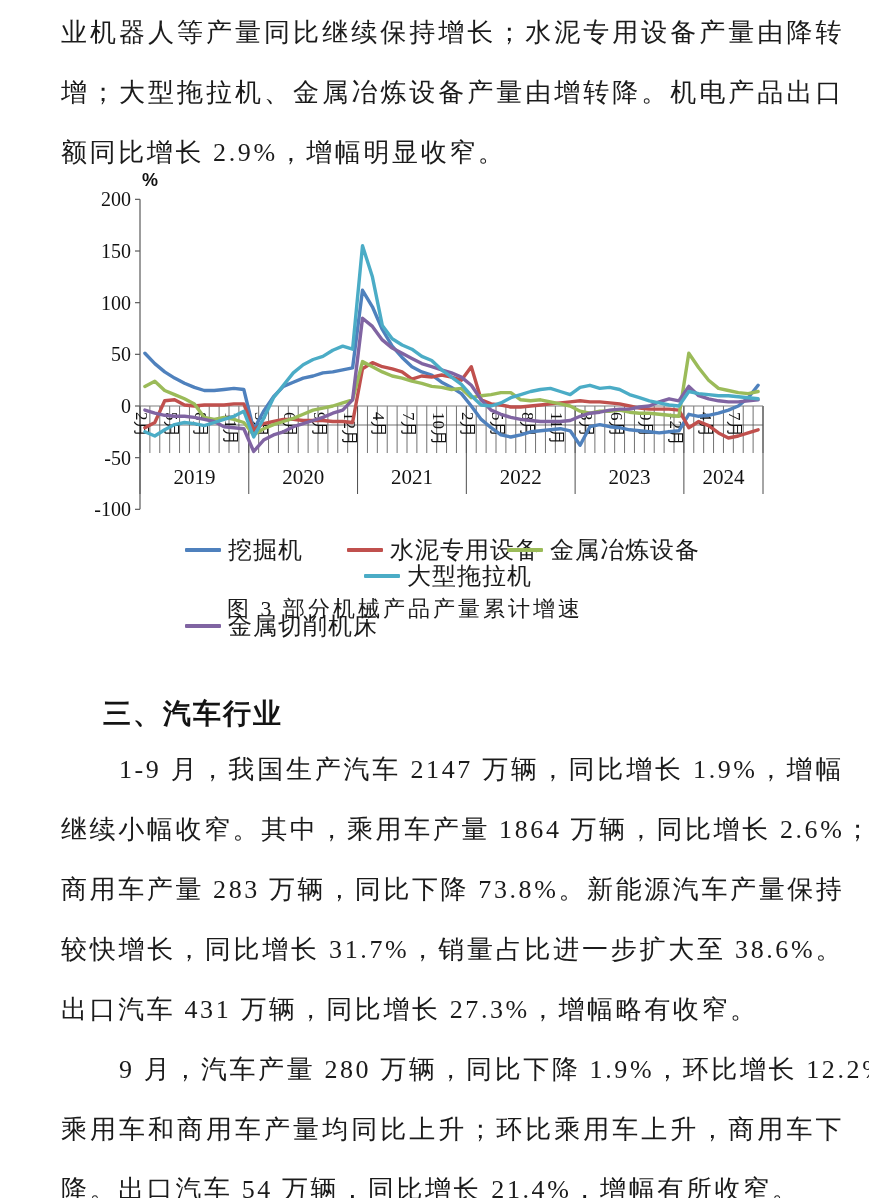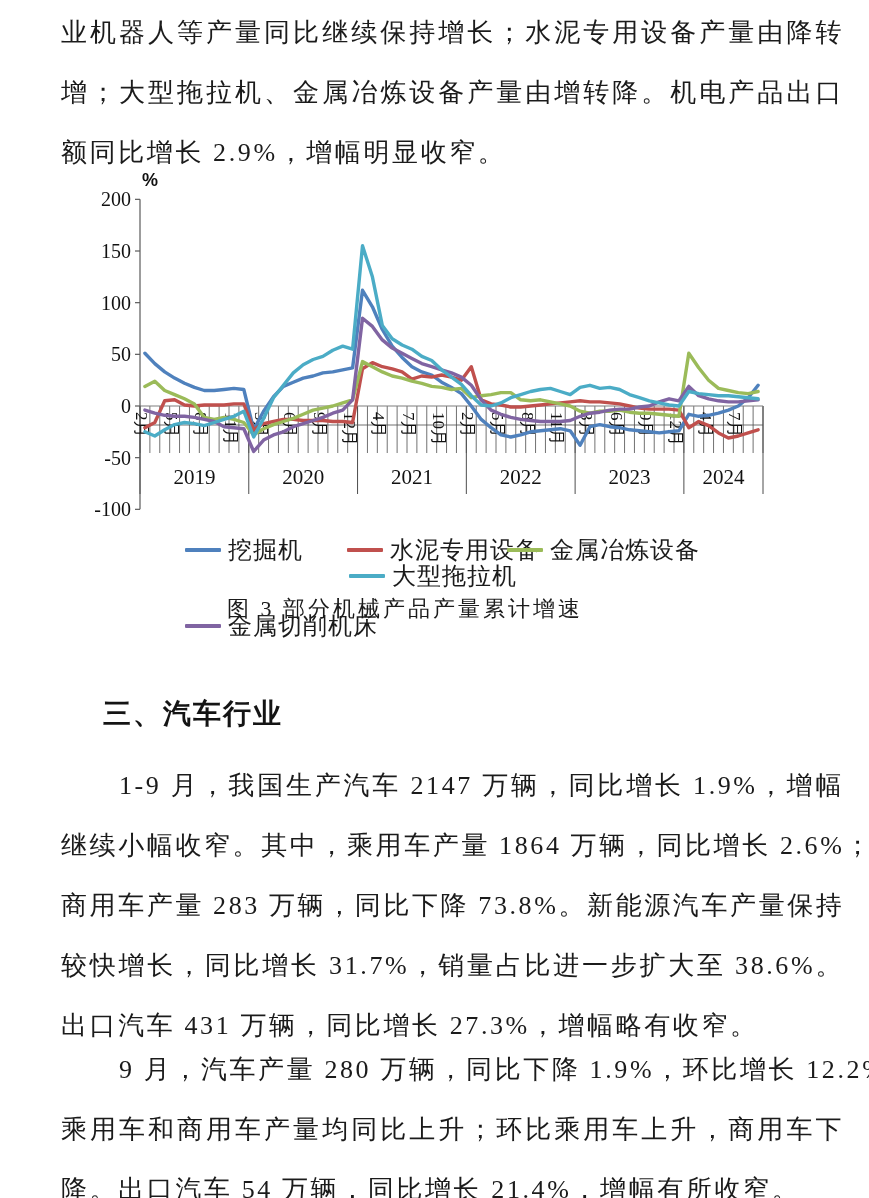--- a/index.html
+++ b/index.html
@@ -165,28 +165,28 @@
         <polyline points="59.9,238.1 69.8,241.2 79.7,243.3 89.6,244.3 99.5,244.3 109.4,245.4 119.3,247.4 129.2,249.5 139.1,254.7 148.9,255.7 158.8,256.7 168.7,279.5 178.6,268.1 188.5,262.9 198.4,259.8 208.3,254.7 218.2,251.6 228.1,248.5 237.9,245.4 247.8,241.2 257.7,238.1 267.6,227.8 277.5,146.2 287.4,154.4 297.3,167.9 307.2,176.1 317.1,181.3 326.9,186.5 336.8,191.6 346.7,194.7 356.6,197.8 366.5,200.9 376.4,205.1 386.3,213.3 396.2,227.8 406.1,238.1 415.9,242.3 425.8,245.4 435.7,247.4 445.6,248.5 455.5,249.5 465.4,249.5 475.3,249.5 485.2,248.5 495.1,244.3 504.9,241.2 514.8,240.2 524.7,238.1 534.6,237.1 544.5,237.1 554.4,235.0 564.3,234.0 574.2,229.9 584.1,226.8 593.9,228.8 603.8,214.4 613.7,223.7 623.6,226.8 633.5,228.8 643.4,229.9 653.3,229.9 663.2,228.8 673.1,227.8" fill="none" stroke="#8064A2" stroke-width="3.4" stroke-linejoin="round" stroke-linecap="round"></polyline>
         <polyline points="59.9,259.8 69.8,264.0 79.7,257.8 89.6,252.6 99.5,250.5 109.4,251.6 119.3,253.6 129.2,250.5 139.1,247.4 148.9,244.3 158.8,239.2 168.7,265.0 178.6,246.4 188.5,225.7 198.4,213.3 208.3,200.9 218.2,192.7 228.1,187.5 237.9,184.4 247.8,178.2 257.7,174.1 267.6,177.2 277.5,73.8 287.4,104.8 297.3,153.4 307.2,166.8 317.1,173.0 326.9,177.2 336.8,184.4 346.7,188.5 356.6,197.8 366.5,205.1 376.4,212.3 386.3,223.7 396.2,233.0 406.1,234.0 415.9,230.9 425.8,225.7 435.7,222.6 445.6,219.5 455.5,217.5 465.4,216.4 475.3,219.5 485.2,222.6 495.1,215.4 504.9,213.3 514.8,216.4 524.7,215.4 534.6,217.5 544.5,222.6 554.4,225.7 564.3,228.8 574.2,230.9 584.1,233.0 593.9,234.0 603.8,219.5 613.7,221.6 623.6,222.6 633.5,223.7 643.4,223.7 653.3,224.7 663.2,225.7 673.1,226.8" fill="none" stroke="#4BACC6" stroke-width="3.4" stroke-linejoin="round" stroke-linecap="round"></polyline>
       </svg>
   </div>
 
   <div id="legend">
       <div class="lg-item" style="left: 185px; top: 534px;"><span class="lg-line" style="background: rgb(79, 129, 189);"></span><span class="lg-label">挖掘机</span></div>
       <div class="lg-item" style="left: 347px; top: 534px;"><span class="lg-line" style="background: rgb(192, 80, 77);"></span><span class="lg-label">水泥专用设备</span></div>
       <div class="lg-item" style="left: 507px; top: 534px;"><span class="lg-line" style="background: rgb(155, 187, 89);"></span><span class="lg-label">金属冶炼设备</span></div>
       <div class="lg-item" style="left: 185px; top: 566px; margin-top: 44px;"><span class="lg-line" style="background: rgb(128, 100, 162);"></span><span class="lg-label">金属切削机床</span></div>
-      <div class="lg-item" style="left: 349px; top: 560px; text-align: center;"><span class="lg-line" style="background: rgb(75, 172, 198);"></span><span class="lg-label">大型拖拉机</span></div>
+      <div class="lg-item" style="left: 364px; top: 560px; text-align: center;"><span class="lg-line" style="background: rgb(75, 172, 198);"></span><span class="lg-label">大型拖拉机</span></div>
     </div>
 
   <div id="figure-caption">图 3 部分机械产品产量累计增速</div>
 
   <div id="section-heading">三、汽车行业</div>
 
-  <div class="textblock" id="para1-block" style="top:756px;">
+  <div class="textblock" id="para1-block" style="top:740px;">
       <div class="tline just indent">1-9 月，我国生产汽车 2147 万辆，同比增长 1.9%，增幅</div>
       <div class="tline just">继续小幅收窄。其中，乘用车产量 1864 万辆，同比增长 2.6%；</div>
       <div class="tline just">商用车产量 283 万辆，同比下降 73.8%。新能源汽车产量保持</div>
       <div class="tline just">较快增长，同比增长 31.7%，销量占比进一步扩大至 38.6%。</div>
       <div class="tline end">出口汽车 431 万辆，同比增长 27.3%，增幅略有收窄。</div>
     </div>
 
   <div class="textblock" id="para2-block" style="top:1040px;">
       <div class="tline just indent">9 月，汽车产量 280 万辆，同比下降 1.9%，环比增长 12.2%。</div>
       <div class="tline just">乘用车和商用车产量均同比上升；环比乘用车上升，商用车下</div>

